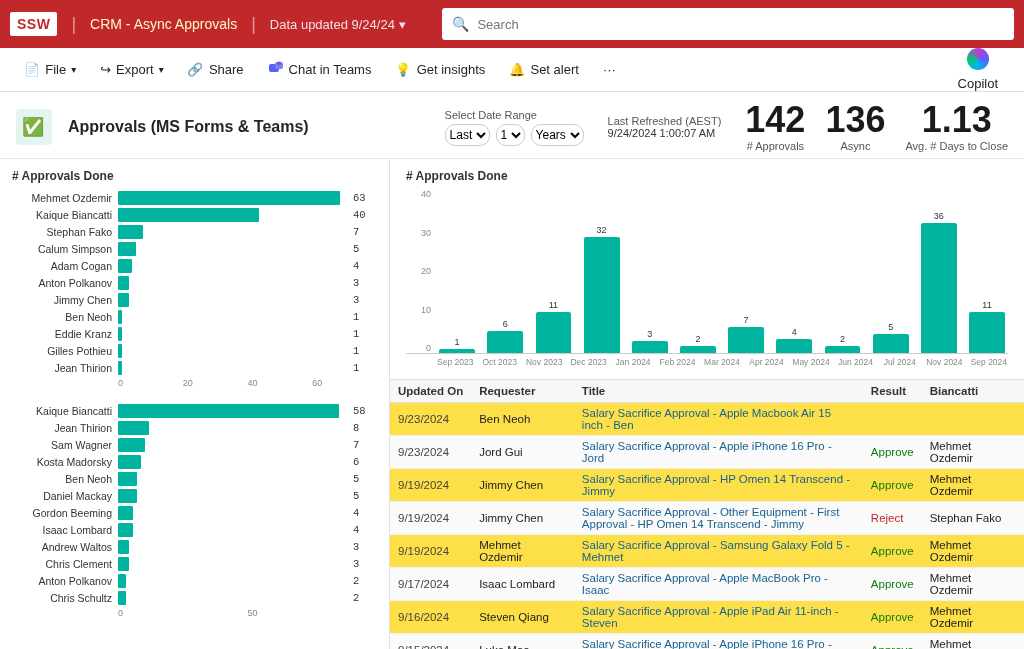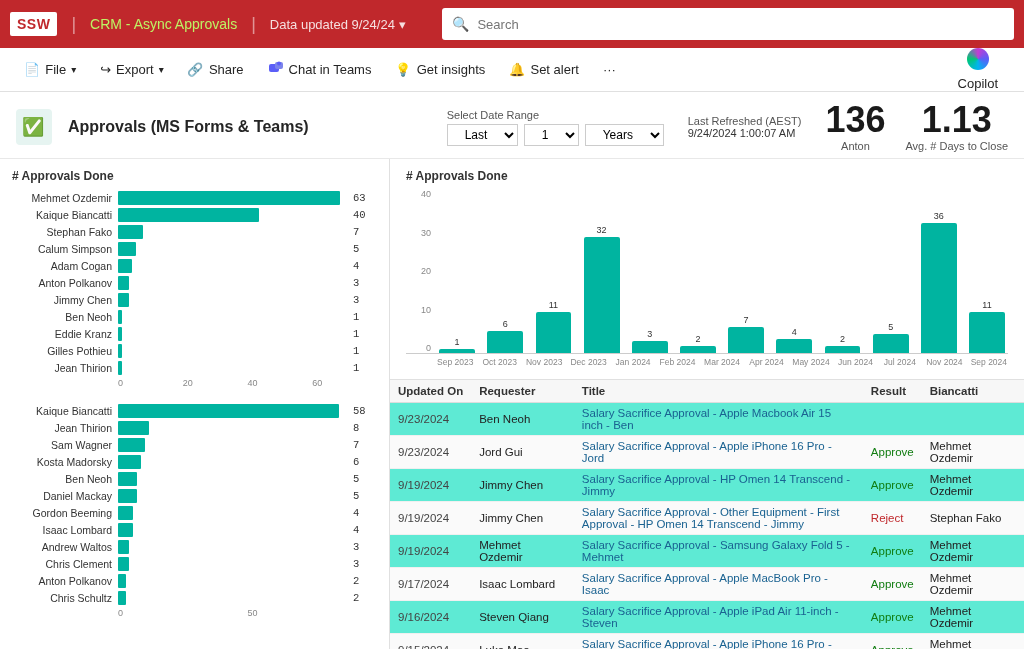--- a/index.html
+++ b/index.html
@@ -22,21 +22,21 @@
       padding: 4px 7px;
       border-radius: 2px;
       letter-spacing: 0.5px;
     }
     .top-bar-divider {
       color: rgba(255,255,255,0.5);
       font-size: 18px;
       margin: 0 4px;
     }
     .top-bar-title {
-      color: #bef264;
+      color: #fef9c3;
       font-size: 14px;
       font-weight: 500;
     }
     .top-bar-subtitle {
       color: rgba(255,255,255,0.85);
       font-size: 13px;
       display: flex;
       align-items: center;
       gap: 4px;
     }
@@ -132,22 +132,22 @@
       margin-left: auto;
       display: flex;
       align-items: center;
       gap: 24px;
     }
     .date-range-group { display: flex; flex-direction: column; gap: 3px; }
     .date-range-label { font-size: 11px; color: #555; }
     .date-range-controls { display: flex; align-items: center; gap: 6px; }
     .dr-select {
       border: 1px solid #ccc;
-      border-radius: 0;
-      padding: 2px 13px;
+      border-radius: 10px;
+      padding: 2px 0;
       font-size: 12px;
       background: #fff;
       cursor: pointer;
     }
     .refreshed-group { display: flex; flex-direction: column; }
     .refreshed-label { font-size: 11px; color: #555; }
     .refreshed-value { font-size: 11px; color: #333; }
 
     .kpi-group { display: flex; align-items: flex-end; gap: 20px; }
     .kpi-item { display: flex; flex-direction: column; align-items: center; }
@@ -248,21 +248,21 @@
       padding-left: 30px;
       gap: 6px;
       margin-top: 3px;
     }
     .x-label { flex: 1; font-size: 8.5px; color: #888; text-align: center; }
 
     
     .table-area {
       flex: 1;
       overflow-y: auto;
-      background: #5eead4;
+      background: #fde047;
       border-top: 1px solid #e0e0e0;
     }
     table { width: 100%; border-collapse: collapse; font-size: 11.5px; }
     thead th {
       background: #f7f7f7;
       border-bottom: 1px solid #ddd;
       padding: 5px 8px;
       text-align: left;
       font-weight: 600;
       color: #333;
@@ -358,22 +358,26 @@
             <option>Years</option>
           </select>
         </div>
       </div>
       <div class="refreshed-group">
         <span class="refreshed-label">Last Refreshed (AEST)</span>
         <span class="refreshed-value">9/24/2024 1:00:07 AM</span>
       </div>
       <div class="kpi-group">
         <div class="kpi-item">
+          <span class="kpi-value">142</span>
+          <span class="kpi-label"># Approvals</span>
+        </div>
+        <div class="kpi-item">
           <span class="kpi-value">136</span>
-          <span class="kpi-label">Anton</span>
+          <span class="kpi-label">Async</span>
         </div>
         <div class="kpi-item">
           <span class="kpi-value">1.13</span>
           <span class="kpi-label">Avg. # Days to Close</span>
         </div>
       </div>
     </div>
   </div>
 
   <div class="body-grid">

